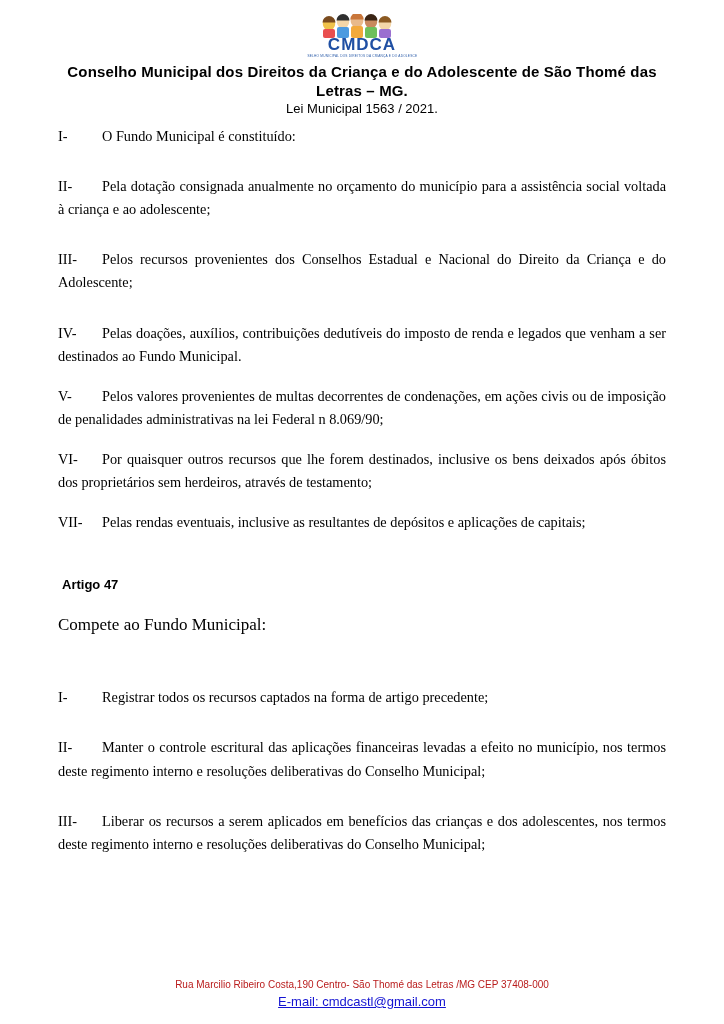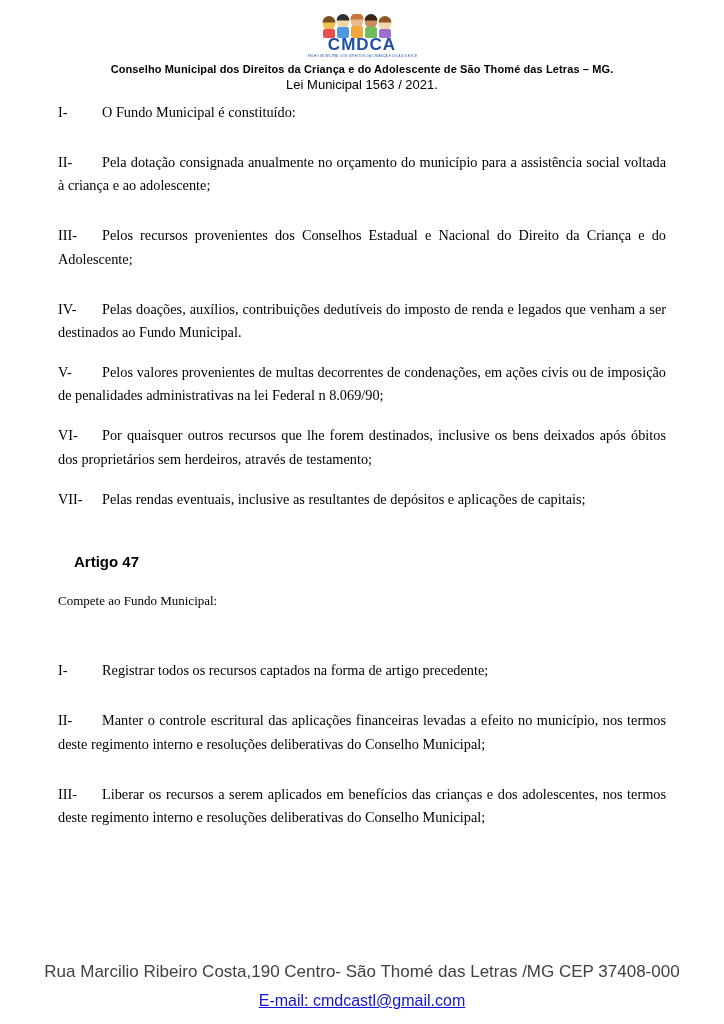--- a/index.html
+++ b/index.html
@@ -35,21 +35,21 @@
     position: relative;
   }
   .logo svg { display: block; }
 
   .hline {
     font-family: "Liberation Sans", sans-serif;
     text-align: center;
     line-height: 1.25;
   }
   .hline1 {
-    font-size: 11px;
+    font-size: 15px;
     font-weight: bold;
     letter-spacing: 0.01em;
   }
   .hline2 {
     font-size: 9.5px;
     margin-top: 1px;
   }
   .hline3 {
     font-size: 13px;
   }
@@ -70,44 +70,44 @@
   .para .num {
     display: inline-block;
     min-width: 44px;
   }
   .spacer-lg { height: 22px; }
   .spacer-sm { height: 10px; }
 
   .heading {
     font-family: "Liberation Sans", sans-serif;
     font-weight: bold;
-    font-size: 15px;
-    margin: 0 0 16px 16px;
+    font-size: 13px;
+    margin: 0 0 16px 4px;
   }
   .plain {
     margin: 0 0 16px 0;
-    font-size: 13px;
+    font-size: 17px;
   }
 
   
   .footer {
     position: absolute;
     left: 0;
     right: 0;
     bottom: 14px;
     text-align: center;
     font-family: "Liberation Sans", sans-serif;
   }
   .footer-addr {
-    font-size: 17px;
-    color: #404040;
-    margin-bottom: 10px;
+    font-size: 10px;
+    color: #b91c1c;
+    margin-bottom: 2px;
   }
   .footer-mail {
-    font-size: 16px;
+    font-size: 13px;
     color: #1414d2;
     margin-top: 45px;
   }
 </style>
 </head>
 <body>
 
 <div class="page">
 
   <div class="header">

